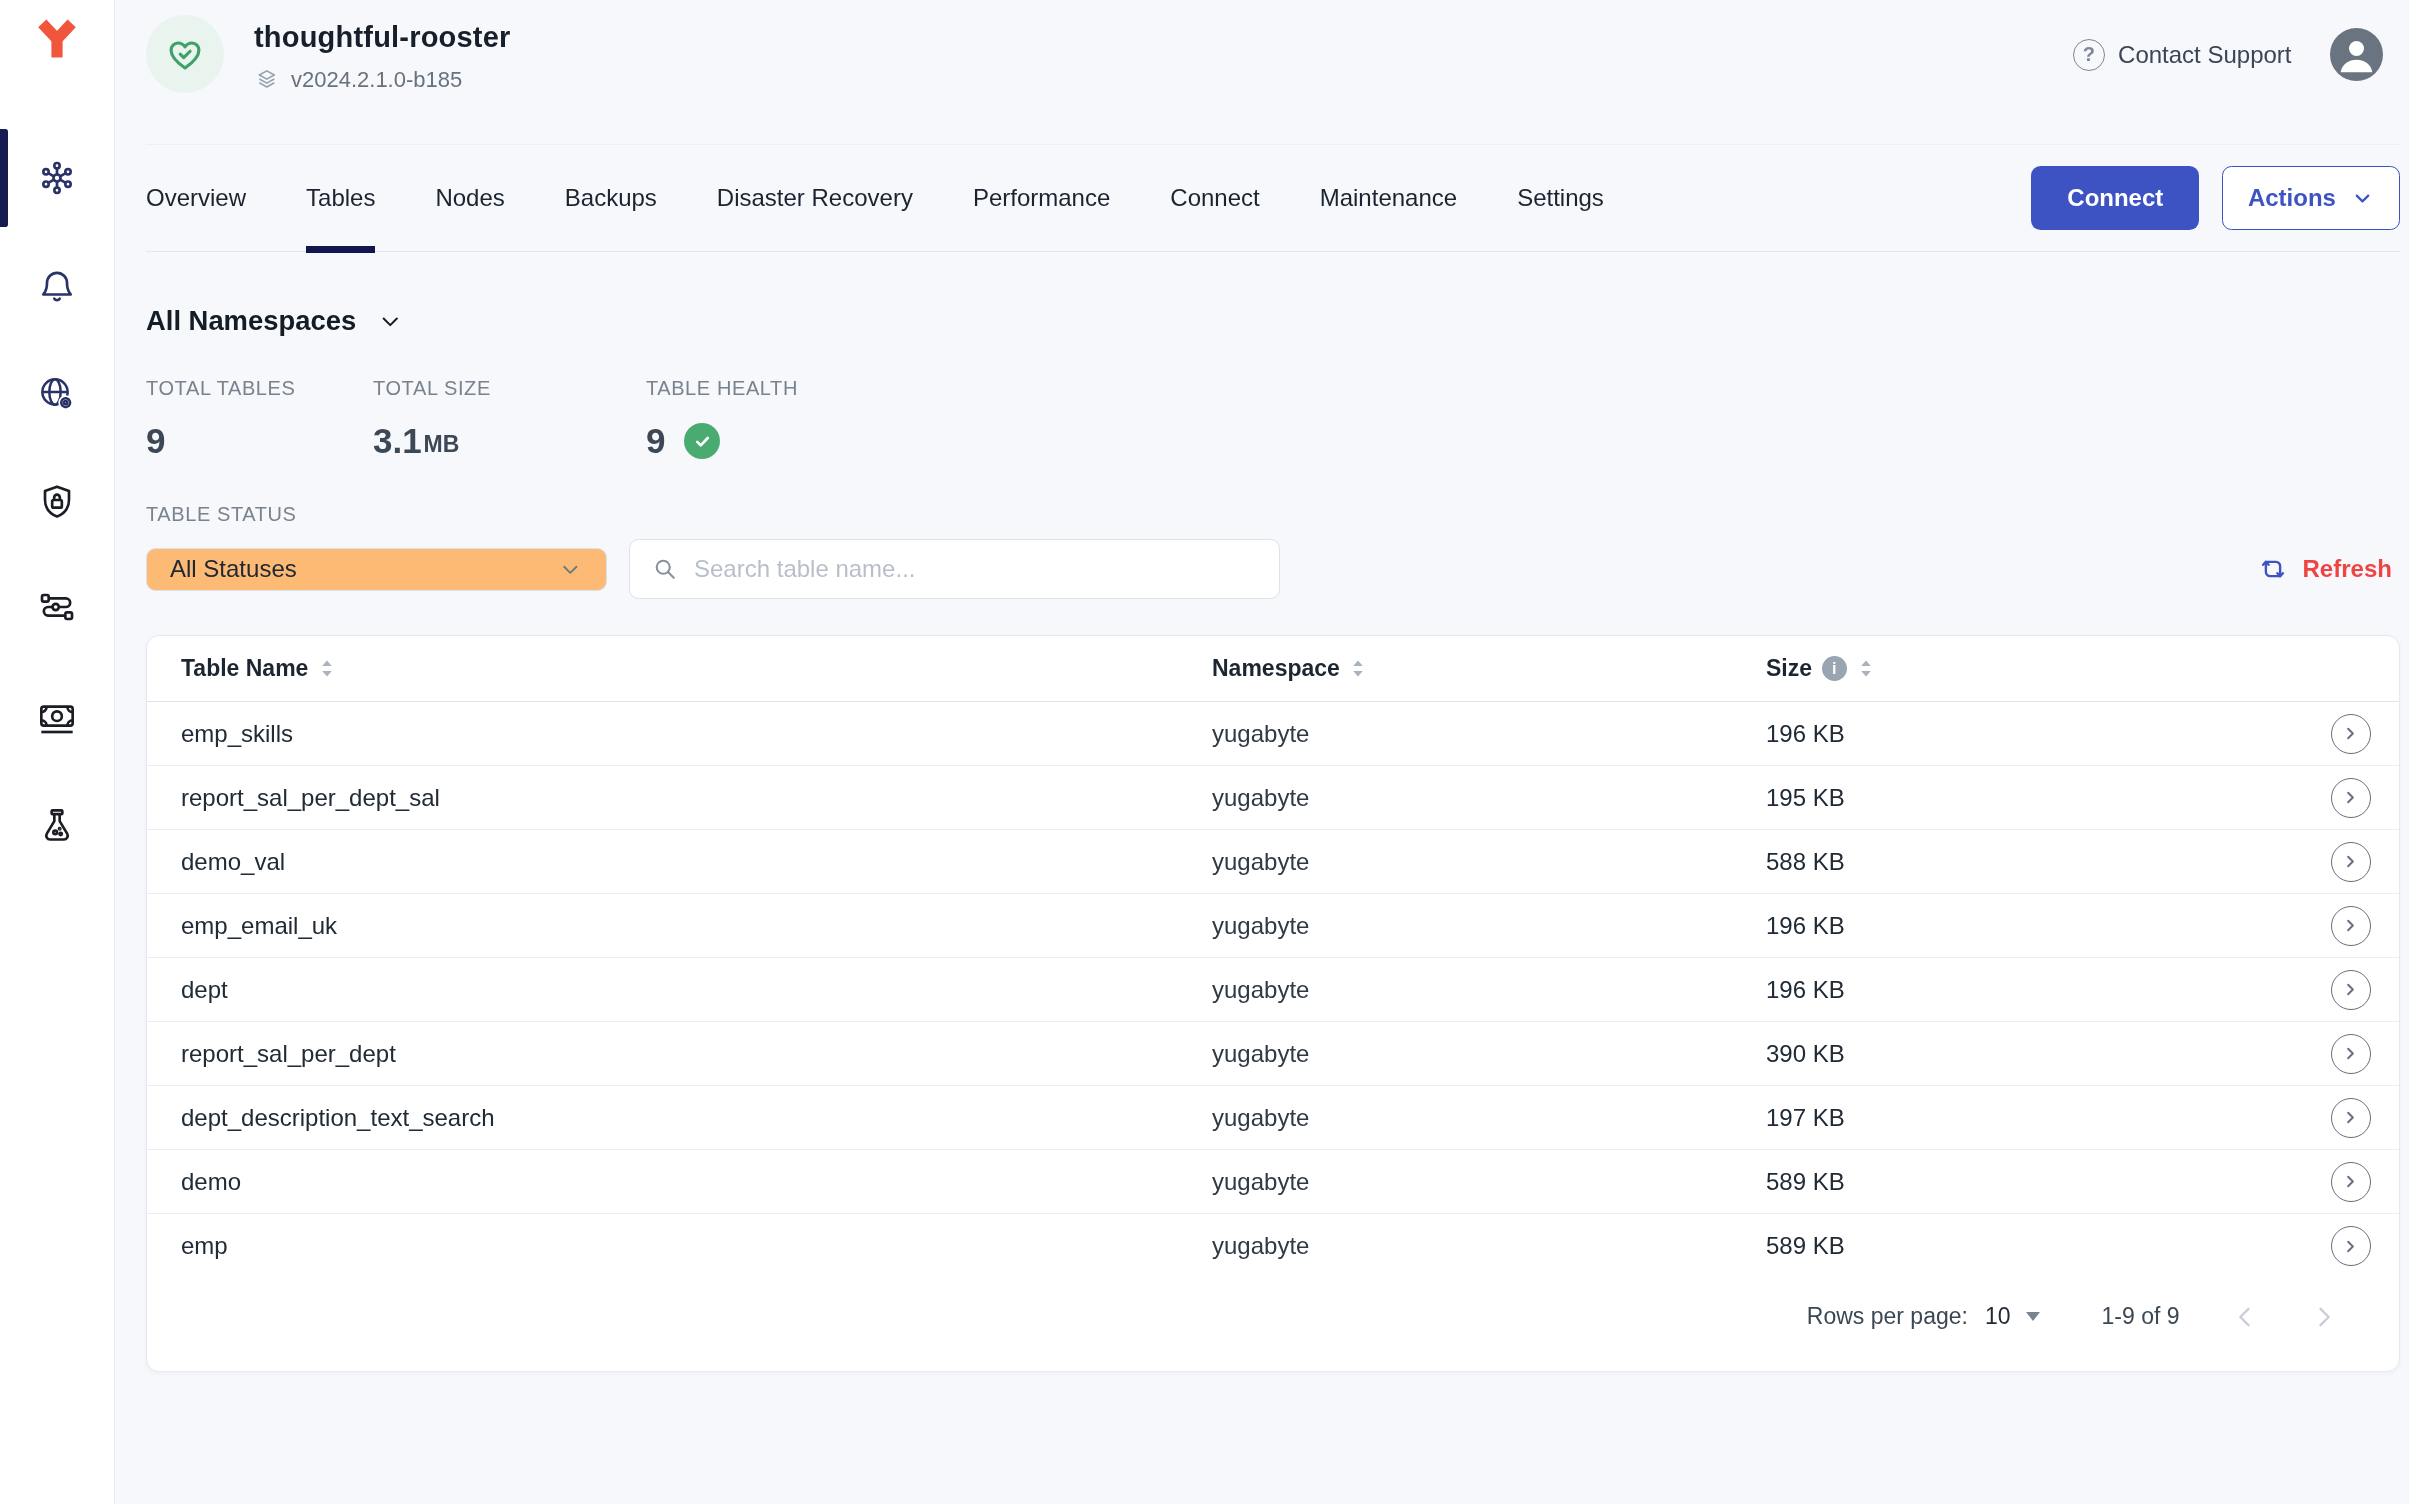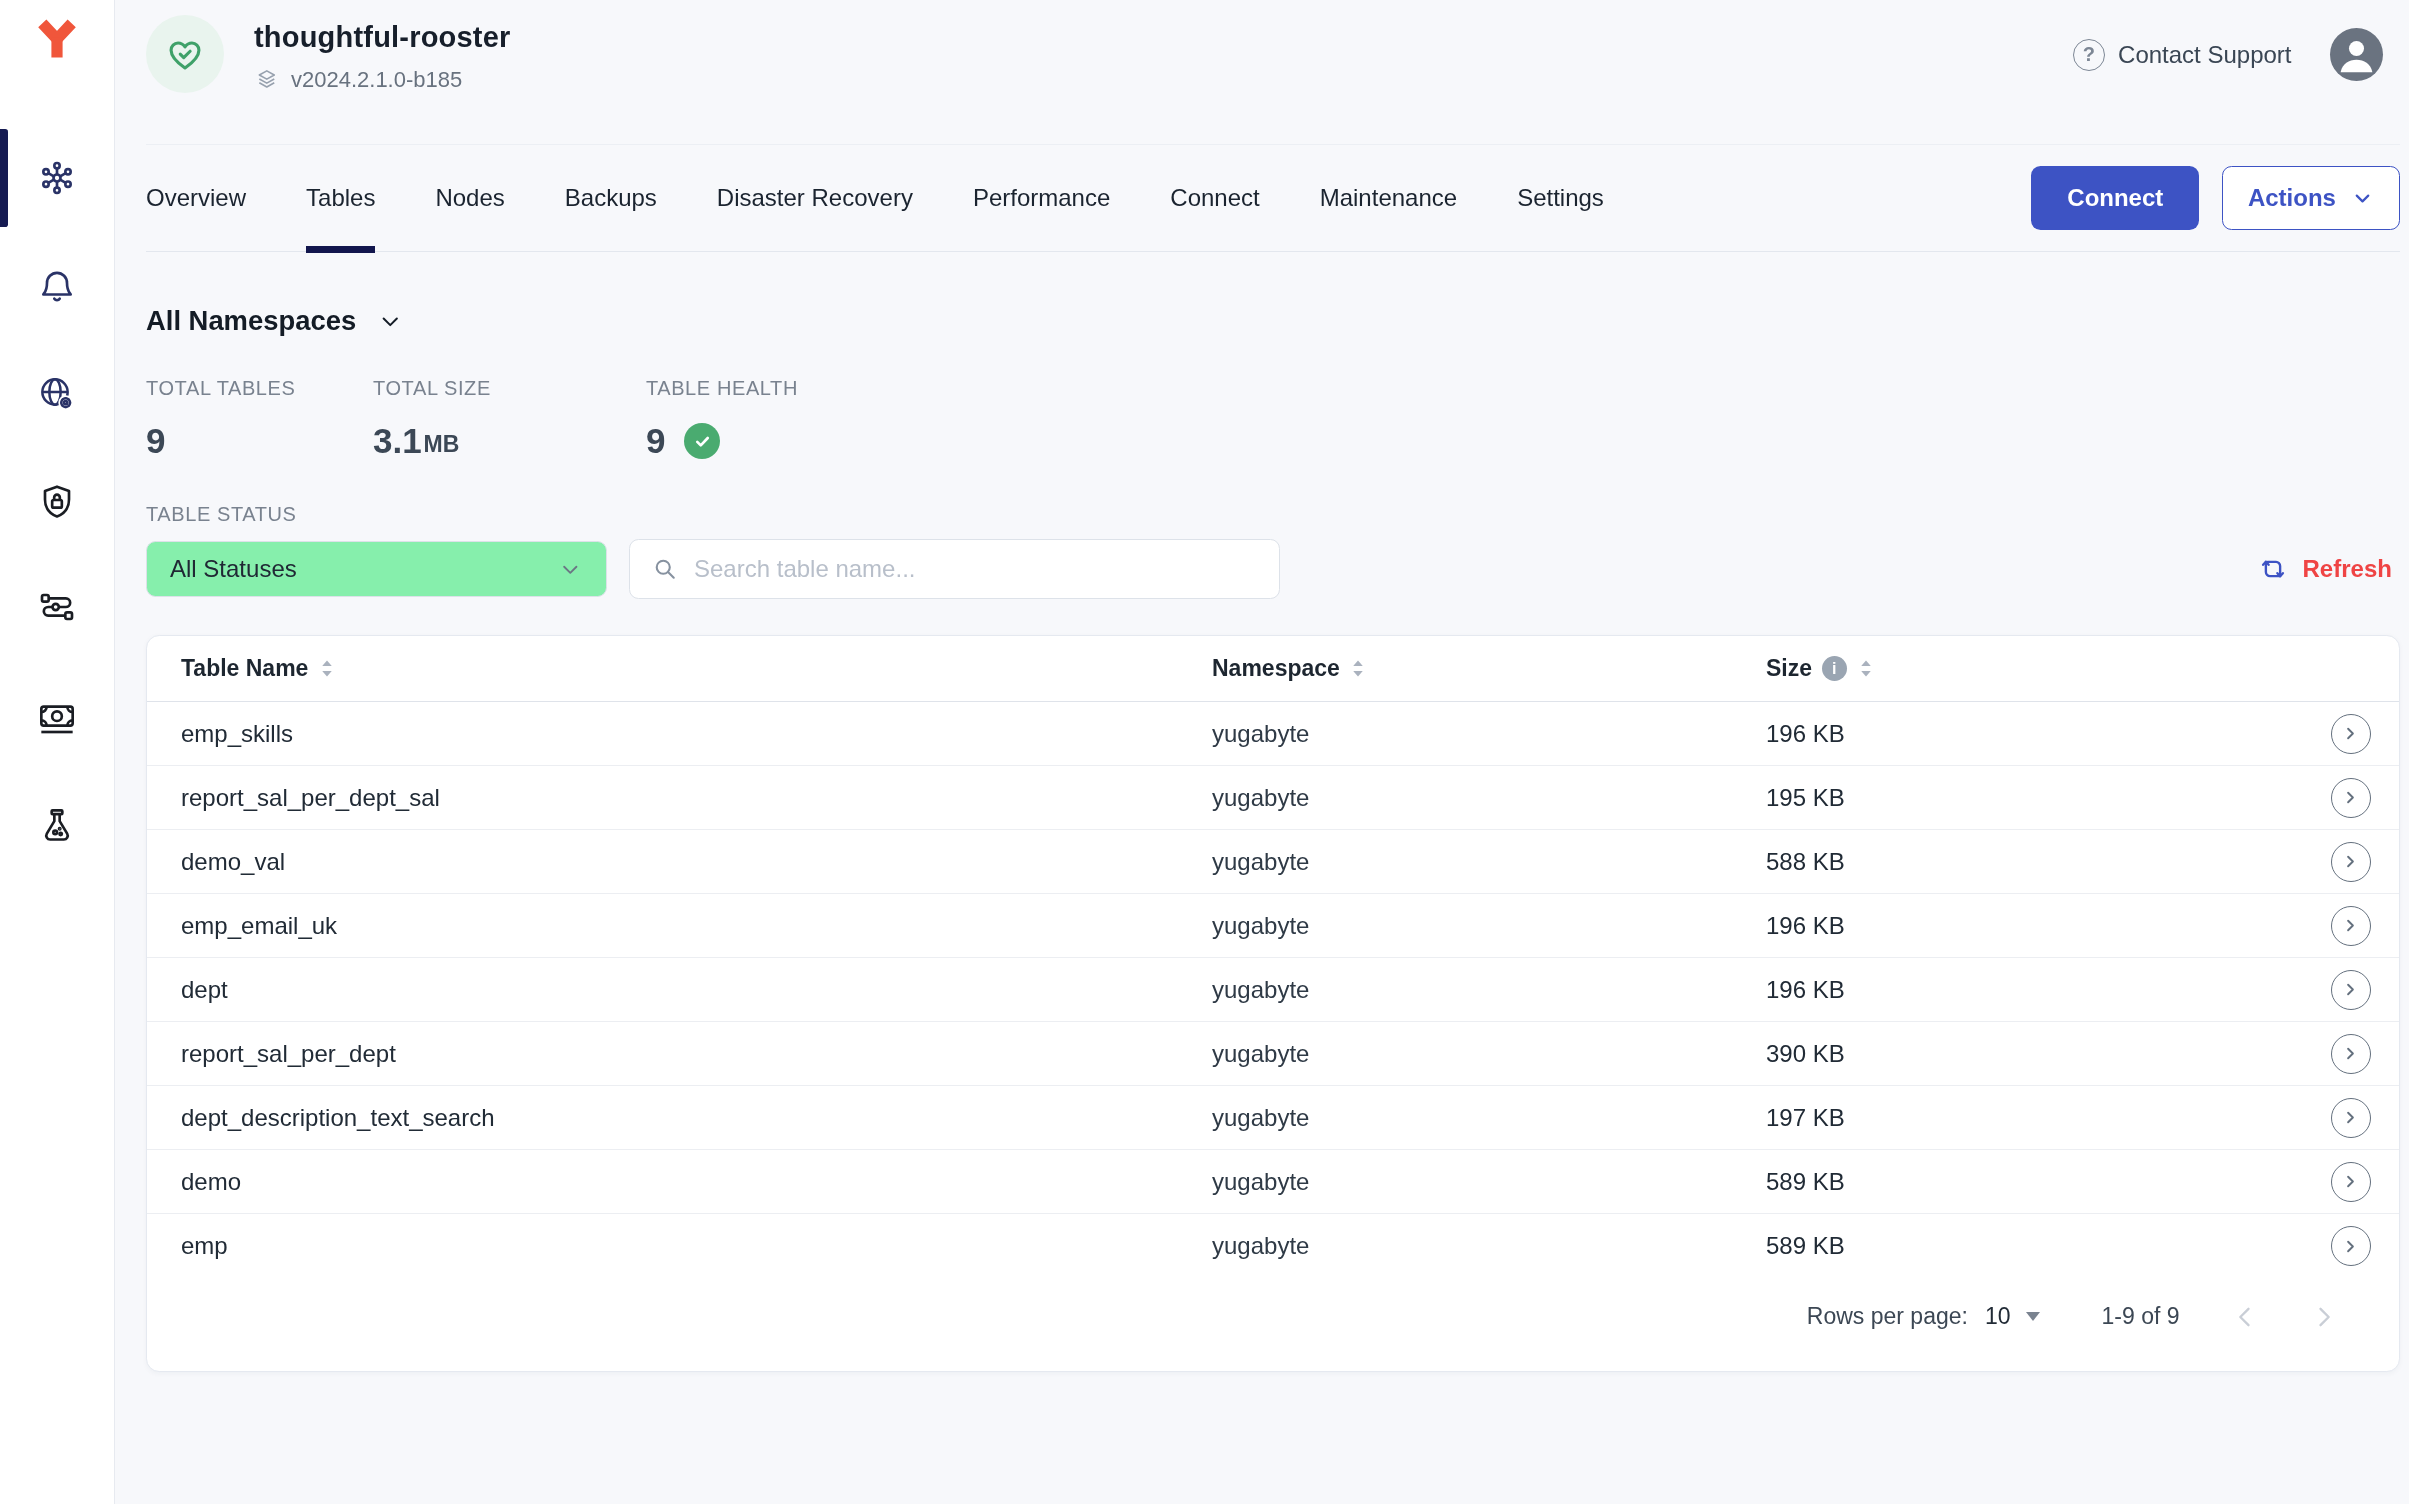--- a/index.html
+++ b/index.html
@@ -80,21 +80,21 @@
   .stat-tables { width: 227px; }
   .stat-size { width: 222px; }
   .stats-divider { width: 1.9px; background: #dbe0e7; margin: 3.8px 0; }
   .stat-health { margin-left: 49px; }
   .check-badge { width: 36px; height: 36px; border-radius: 50%; background: #4aab70; margin-left: 19px; display:flex; align-items:center; justify-content:center; }
 
   
   .status-label { margin-top: 42px; font-size: 20px; color: #79828f; letter-spacing: 0.6px; }
   .filter-row { margin-top: 13.2px; display: flex; align-items: center; }
   .select {
-    width: 461px; height: 56px; background: #86efac; border: 1.9px solid #dde2e9; border-radius: 9.5px;
+    width: 461px; height: 43px; background: #fdba74; border: 1.9px solid #dde2e9; border-radius: 9.5px;
     display: flex; align-items: center; padding: 0 23px; cursor: pointer; text-align: center;
   }
   .select-value { font-size: 24px; color: #202834; }
   .select .chev { margin-left: auto; }
   .search-box {
     margin-left: 22px; width: 651px; height: 60px; background: #fff; border: 1.9px solid #dde2e9; border-radius: 9.5px;
     display: flex; align-items: center; padding: 0 21px; gap: 15px;
   }
   .search-box input { border: none; outline: none; font-family: inherit; font-size: 24px; color: #202834; flex: 1; background: transparent; }
   .search-box input::placeholder { color: #b8bfca; }

